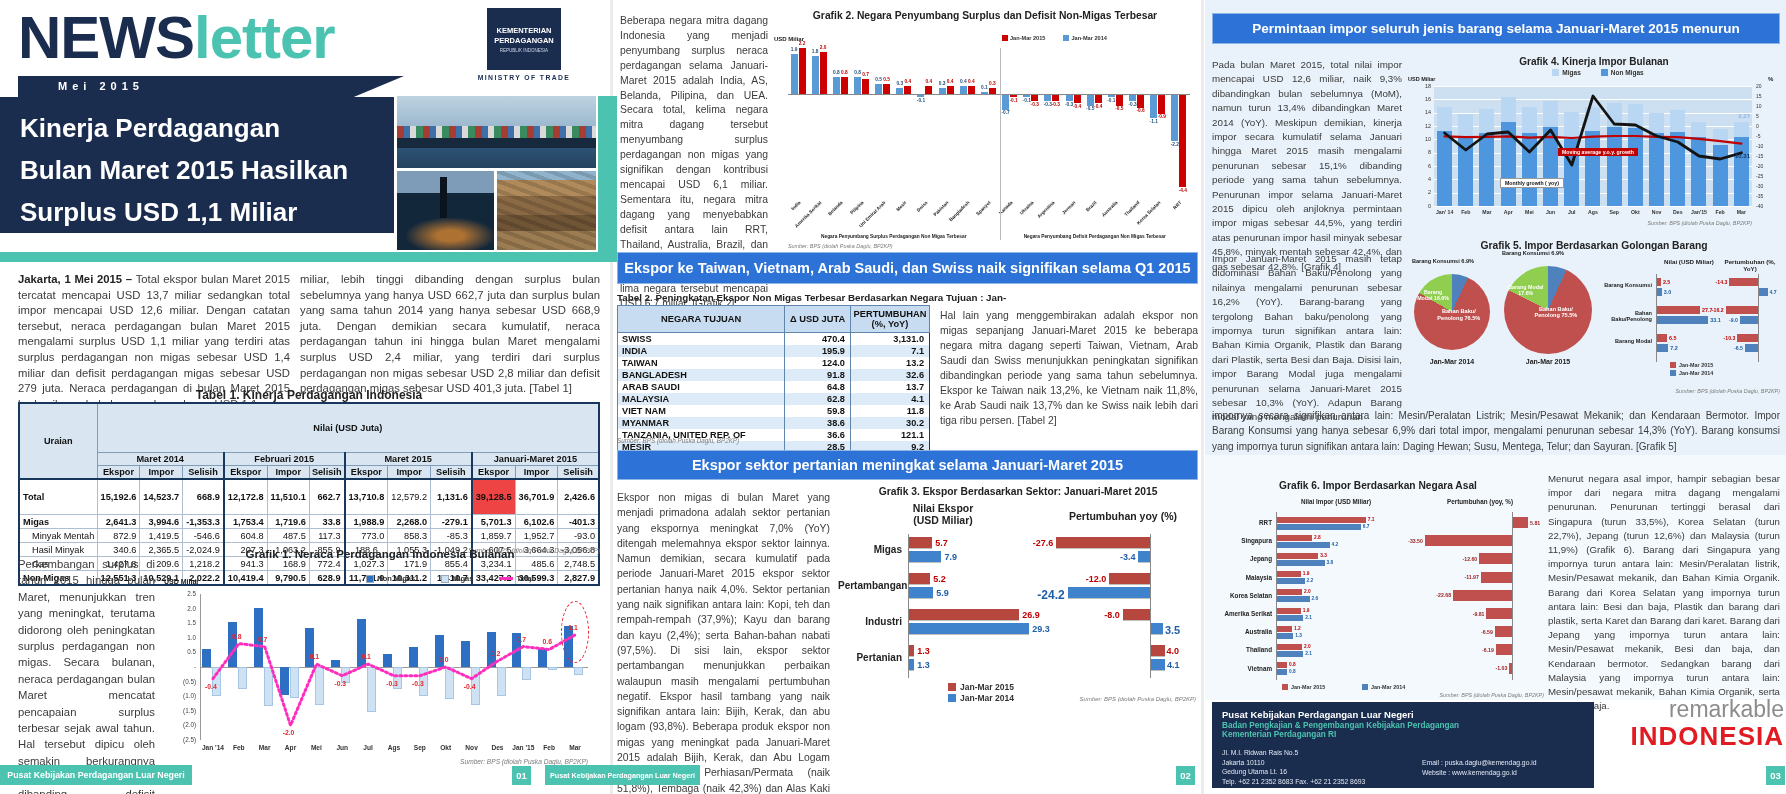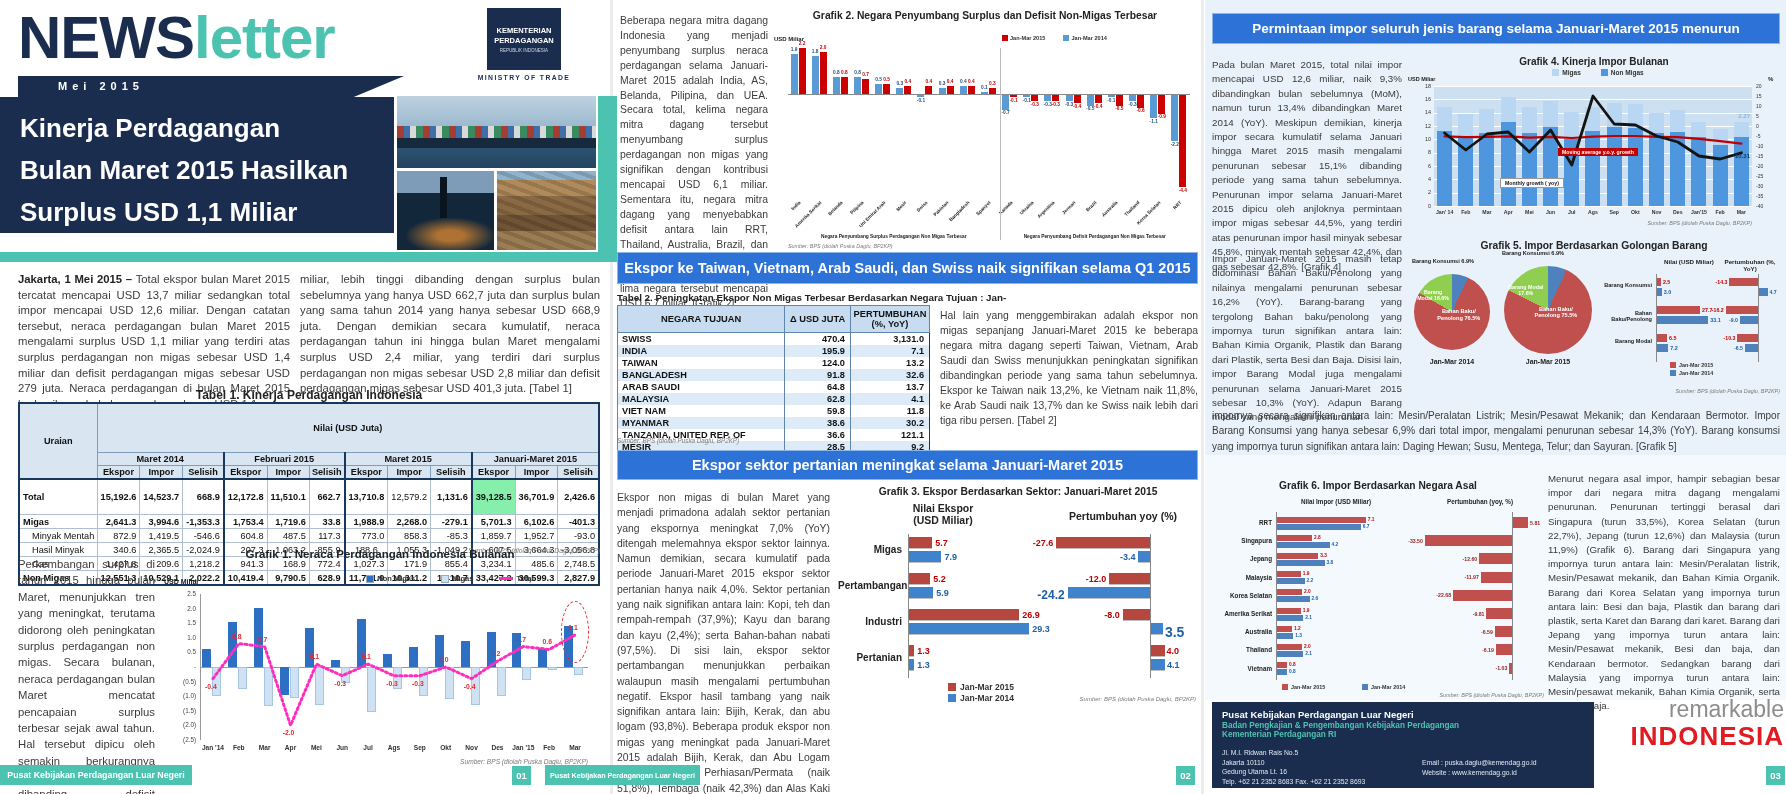--- a/index.html
+++ b/index.html
@@ -98,21 +98,21 @@
             <td style="border:1px solid #aebfd2;border-top:2px solid #17375d;font-weight:bold;padding:1.5px 2px 1.5px 3px;background:#fff">Total</td>
             <td style="border:1px solid #aebfd2;border-top:2px solid #17375d;font-weight:bold;text-align:right;padding:1.5px 3px;background:#fff;">15,192.6</td>
             <td style="border:1px solid #aebfd2;border-top:2px solid #17375d;font-weight:bold;text-align:right;padding:1.5px 3px;background:#fff;">14,523.7</td>
             <td style="border:1px solid #aebfd2;border-top:2px solid #17375d;font-weight:bold;text-align:right;padding:1.5px 3px;background:#fff;border-right:2px solid #17375d;">668.9</td>
             <td style="border:1px solid #aebfd2;border-top:2px solid #17375d;font-weight:bold;text-align:right;padding:1.5px 3px;background:#fff;">12,172.8</td>
             <td style="border:1px solid #aebfd2;border-top:2px solid #17375d;font-weight:bold;text-align:right;padding:1.5px 3px;background:#fff;">11,510.1</td>
             <td style="border:1px solid #aebfd2;border-top:2px solid #17375d;font-weight:bold;text-align:right;padding:1.5px 3px;background:#fff;border-right:2px solid #17375d;">662.7</td>
             <td style="border:1px solid #aebfd2;border-top:2px solid #17375d;font-weight:bold;text-align:right;padding:1.5px 3px;background:#fff;">13,710.8</td>
             <td style="border:1px solid #aebfd2;border-top:2px solid #17375d;font-weight:normal;text-align:right;padding:12px 3px;background:#fff;">12,579.2</td>
             <td style="border:1px solid #aebfd2;border-top:2px solid #17375d;font-weight:bold;text-align:right;padding:1.5px 3px;background:#fff;border-right:2px solid #17375d;">1,131.6</td>
-            <td style="border:1px solid #aebfd2;border-top:2px solid #17375d;font-weight:bold;text-align:right;padding:1.5px 3px;background:#86efac;">39,128.5</td>
+            <td style="border:1px solid #aebfd2;border-top:2px solid #17375d;font-weight:bold;text-align:right;padding:1.5px 3px;background:#ef4444;">39,128.5</td>
             <td style="border:1px solid #aebfd2;border-top:2px solid #17375d;font-weight:bold;text-align:right;padding:1.5px 3px;background:#fff;">36,701.9</td>
             <td style="border:1px solid #aebfd2;border-top:2px solid #17375d;font-weight:bold;text-align:right;padding:1.5px 3px;background:#fff;">2,426.6</td>
           </tr>
           <tr>
             <td style="border:1px solid #aebfd2;font-weight:bold;padding:1.5px 2px 1.5px 3px;background:#fff">Migas</td>
             <td style="border:1px solid #aebfd2;font-weight:bold;text-align:right;padding:1.5px 3px;background:#fff;">2,641.3</td>
             <td style="border:1px solid #aebfd2;font-weight:bold;text-align:right;padding:1.5px 3px;background:#fff;">3,994.6</td>
             <td style="border:1px solid #aebfd2;font-weight:bold;text-align:right;padding:1.5px 3px;background:#fff;border-right:2px solid #17375d;">-1,353.3</td>
             <td style="border:1px solid #aebfd2;font-weight:bold;text-align:right;padding:1.5px 3px;background:#fff;">1,753.4</td>
             <td style="border:1px solid #aebfd2;font-weight:bold;text-align:right;padding:1.5px 3px;background:#fff;">1,719.6</td>
@@ -500,21 +500,21 @@
       <div style="position: absolute; left: 240.2px; top: 88px; width: 28px; font-size: 9px; font-weight: bold; color: rgb(192, 0, 0); text-align: right;">-12.0</div>
       <div style="position: absolute; left: 198.72px; top: 102px; width: 28px; font-size: 12px; font-weight: bold; color: rgb(31, 95, 168); text-align: right;">-24.2</div>
       <div style="position: absolute; left: 0px; top: 130px; width: 64px; text-align: right; font-size: 10px; font-weight: bold; color: rgb(34, 34, 34);">Industri</div>
       <div style="position: absolute; left: 71px; top: 123px; width: 110.29px; height: 11px; background: rgb(181, 71, 62); box-shadow: rgba(0, 0, 0, 0.25) 0px 1px 0px;"></div>
       <div style="position: absolute; left: 71px; top: 137px; width: 120.13px; height: 11px; background: rgb(62, 131, 204); box-shadow: rgba(0, 0, 0, 0.25) 0px 1px 0px;"></div>
       <div style="position: absolute; left: 184.29px; top: 124px; width: 30px; font-size: 9px; font-weight: bold; color: rgb(192, 0, 0);">26.9</div>
       <div style="position: absolute; left: 194.13px; top: 138px; width: 30px; font-size: 9px; font-weight: bold; color: rgb(31, 95, 168);">29.3</div>
       <div style="position: absolute; left: 284.8px; top: 123px; width: 27.2px; height: 11px; background: rgb(181, 71, 62); box-shadow: rgba(0, 0, 0, 0.25) 0px 1px 0px;"></div>
       <div style="position: absolute; left: 313px; top: 137px; width: 11.9px; height: 11px; background: rgb(62, 131, 204); box-shadow: rgba(0, 0, 0, 0.25) 0px 1px 0px;"></div>
       <div style="position: absolute; left: 253.8px; top: 124px; width: 28px; font-size: 9px; font-weight: bold; color: rgb(192, 0, 0); text-align: right;">-8.0</div>
-      <div style="position: absolute; left: 326.9px; top: 138px; width: 28px; font-size: 14px; font-weight: bold; color: rgb(31, 95, 168); text-align: left;">3.5</div>
+      <div style="position: absolute; left: 326.9px; top: 138px; width: 28px; font-size: 11px; font-weight: bold; color: rgb(31, 95, 168); text-align: left;">3.5</div>
       <div style="position: absolute; left: 0px; top: 166px; width: 64px; text-align: right; font-size: 10px; font-weight: bold; color: rgb(34, 34, 34);">Pertanian</div>
       <div style="position: absolute; left: 71px; top: 159px; width: 5.33px; height: 11px; background: rgb(181, 71, 62); box-shadow: rgba(0, 0, 0, 0.25) 0px 1px 0px;"></div>
       <div style="position: absolute; left: 71px; top: 173px; width: 5.33px; height: 11px; background: rgb(62, 131, 204); box-shadow: rgba(0, 0, 0, 0.25) 0px 1px 0px;"></div>
       <div style="position: absolute; left: 79.33px; top: 160px; width: 30px; font-size: 9px; font-weight: bold; color: rgb(192, 0, 0);">1.3</div>
       <div style="position: absolute; left: 79.33px; top: 174px; width: 30px; font-size: 9px; font-weight: bold; color: rgb(31, 95, 168);">1.3</div>
       <div style="position: absolute; left: 313px; top: 159px; width: 13.6px; height: 11px; background: rgb(181, 71, 62); box-shadow: rgba(0, 0, 0, 0.25) 0px 1px 0px;"></div>
       <div style="position: absolute; left: 313px; top: 173px; width: 13.94px; height: 11px; background: rgb(62, 131, 204); box-shadow: rgba(0, 0, 0, 0.25) 0px 1px 0px;"></div>
       <div style="position: absolute; left: 328.6px; top: 160px; width: 28px; font-size: 9px; font-weight: bold; color: rgb(192, 0, 0); text-align: left;">4.0</div>
       <div style="position: absolute; left: 328.94px; top: 174px; width: 28px; font-size: 9px; font-weight: bold; color: rgb(31, 95, 168); text-align: left;">4.1</div>
       <div style="position: absolute; left: 110px; top: 196px; width: 120px; display: flex; align-items: center; gap: 4px; font-size: 8.5px; font-weight: bold; color: rgb(51, 51, 51);">

